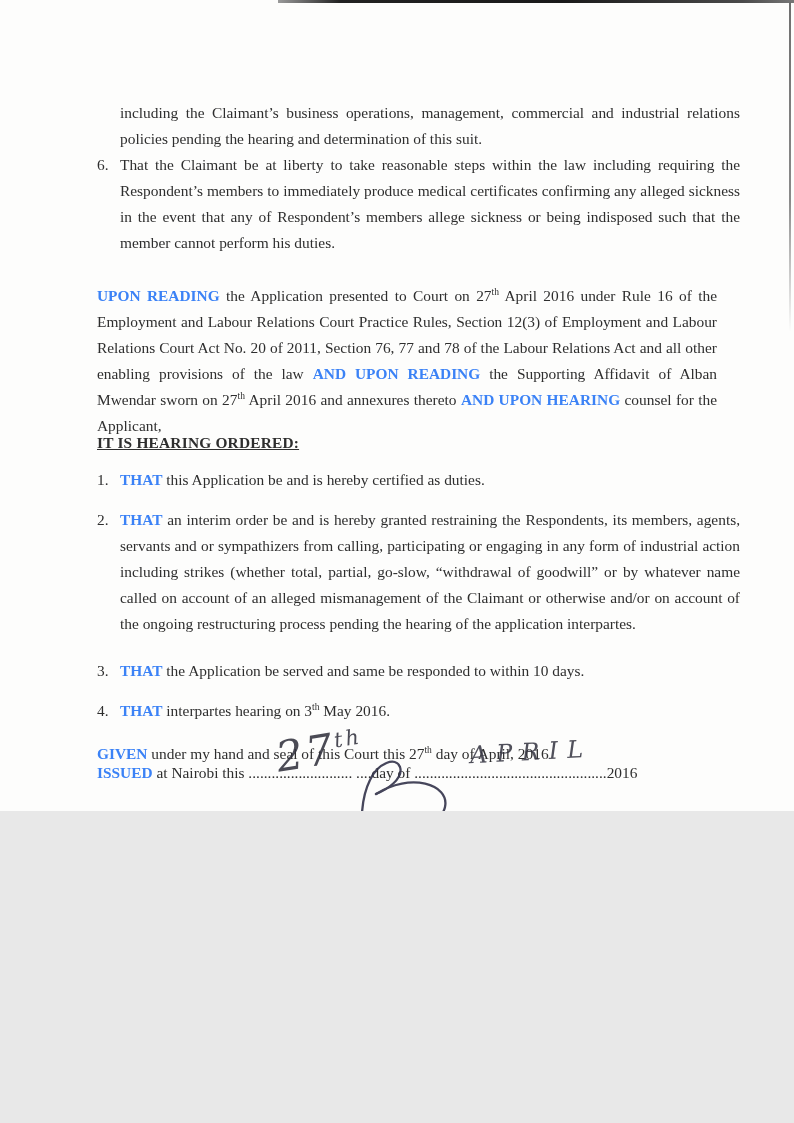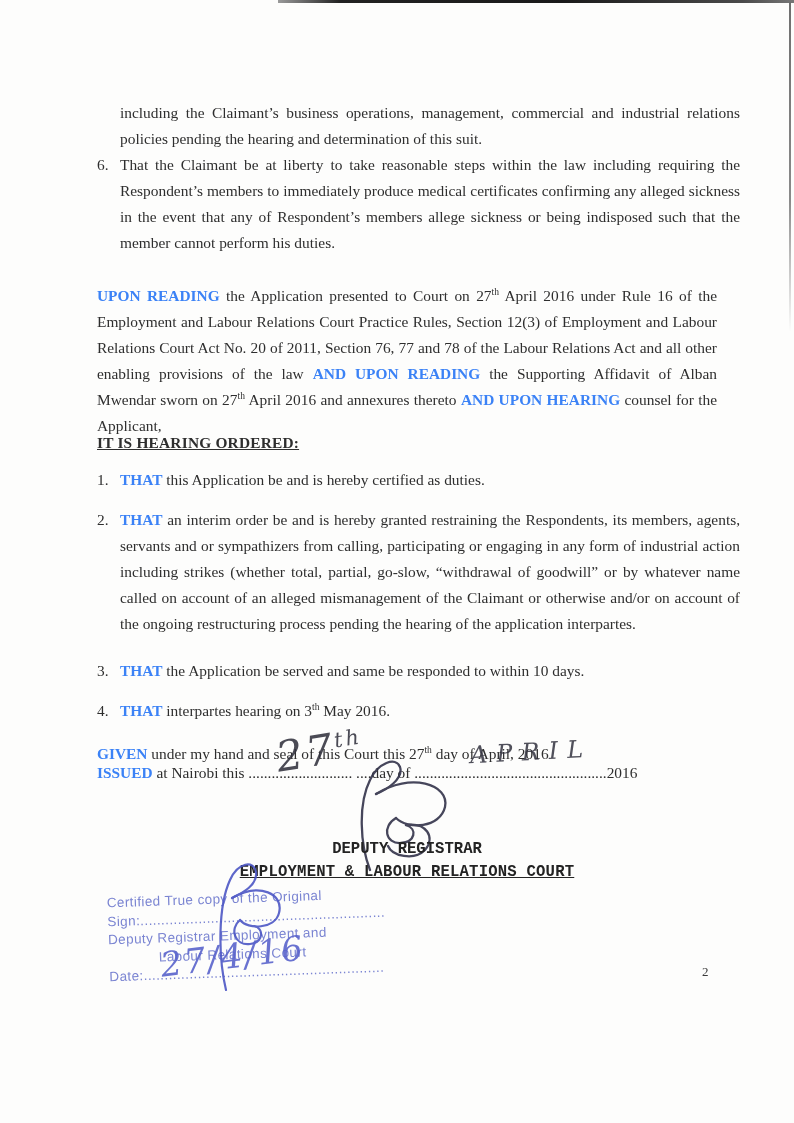--- a/index.html
+++ b/index.html
@@ -1,17 +1,17 @@
 <!DOCTYPE html>
 <html><head>
 <meta charset="utf-8">
 <style>
   html,body{margin:0;padding:0;background:#e8e8e8;}
   .page{
-    position:relative;width:794px;height:1123px;margin:0 auto;
+    position:relative;width:794px;height:811px;margin:0 auto;
     background:#fdfdfc;overflow:hidden;
     font-family:"Liberation Serif",serif;color:#2e2e2e;
   }
   
   .scan-top{position:absolute;top:0;left:278px;right:0;height:3px;
     background:linear-gradient(to right,#9a9a9a,#222 12%,#1a1a1a 55%,#4a4a4a 90%,#777);}
   .scan-right{position:absolute;top:2px;right:3px;width:2px;height:330px;
     background:linear-gradient(to bottom,#6f6f6f,#8a8a8a 60%,rgba(140,140,140,0));}
   
   .block{position:absolute;left:97px;width:620px;font-size:15.4px;line-height:26px;

